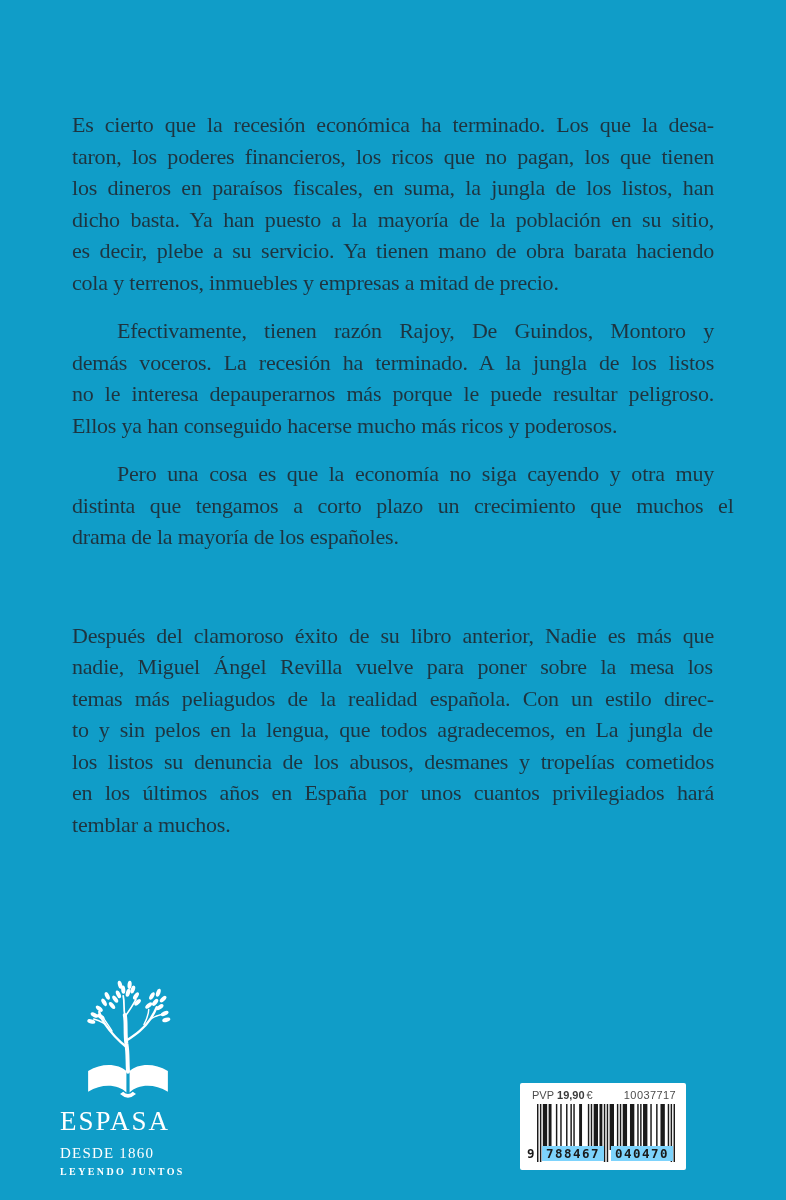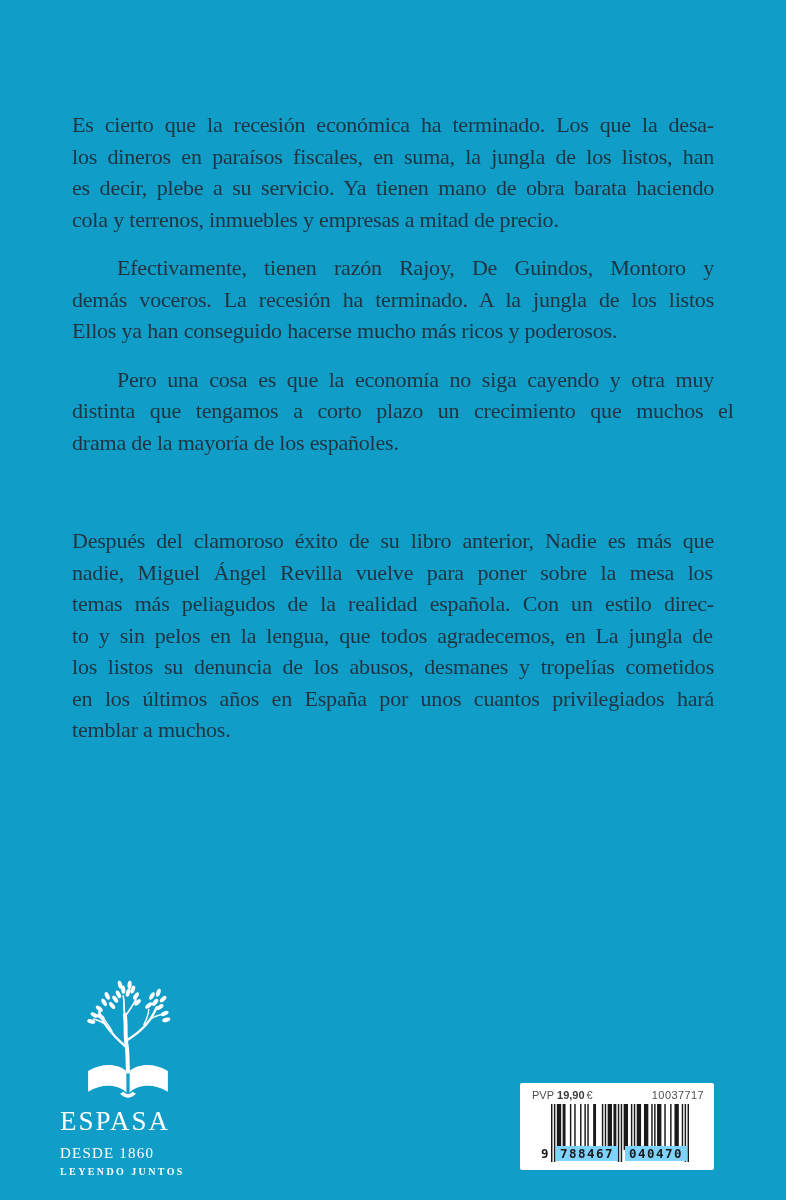--- a/index.html
+++ b/index.html
@@ -27,21 +27,21 @@
     position:absolute; left:60px; top:980px; width:136px;
     color:#FFFFFF;
   }
   .tree-svg { display:block; margin:0 auto; width:98px; height:126px; }
   .logo-name  { font-size:27px; letter-spacing:2px; line-height:28px; margin-top:1px; }
   .logo-since { font-size:15px; letter-spacing:1.2px; line-height:17px; margin-top:10px; }
   .logo-tag   { font-size:10px; font-weight:bold; letter-spacing:2.4px; line-height:12px; margin-top:4px; }
 
   
   .barcode-label {
-    position:absolute; left:520px; top:1083px; width:194px; height:87px;
+    position:absolute; left:520px; top:1083px; width:166px; height:87px;
     background:#FFFFFF; border-radius:2px;
     font-family:"Liberation Sans", sans-serif; color:#4C4C4C;
   }
   .bc-top {
     display:flex; justify-content:space-between; align-items:baseline;
     padding:6px 10px 0 12px; font-size:11px; line-height:12px;
   }
   .bc-price b { color:#3A3A3A; margin:0 2px 0 3px; }
   .bc-code { letter-spacing:0.4px; }
   .bc-bars-wrap { position:relative; margin:3px auto 0 auto; width:152px; height:60px; }
@@ -59,27 +59,30 @@
 </style>
 </head>
 <body style="background: rgb(16, 157, 200);">
 
 <div class="cover">
 
   <div class="text-block">
     <div id="excerpt">
         <div class="paragraph">
           <div class="line"><span class="content" style="word-spacing: 5.80682px;"><span>Es cierto que la recesión económica ha terminado. Los que la desa-</span></span></div>
+          <div class="line"><span class="content" style="word-spacing: 5.09517px;"><span>taron, los poderes financieros, los ricos que no pagan, los que tienen</span></span></div>
           <div class="line"><span class="content" style="word-spacing: 5.14193px;"><span>los dineros en paraísos fiscales, en suma, la jungla de los listos, han</span></span></div>
+          <div class="line"><span class="content" style="word-spacing: 5.21755px;"><span>dicho basta. Ya han puesto a la mayoría de la población en su sitio,</span></span></div>
           <div class="line"><span class="content" style="word-spacing: 4.3763px;"><span>es decir, plebe a su servicio. Ya tienen mano de obra barata haciendo</span></span></div>
           <div class="line last"><span class="content"><span>cola y terrenos, inmuebles y empresas a mitad de precio.</span></span></div>
         </div>
         <div class="paragraph indent">
           <div class="line"><span class="content" style="word-spacing: 12.029px;"><span>Efectivamente, tienen razón Rajoy, De Guindos, Montoro y</span></span></div>
           <div class="line"><span class="content" style="word-spacing: 6.85369px;"><span>demás voceros. La recesión ha terminado. A la jungla de los listos</span></span></div>
+          <div class="line"><span class="content" style="word-spacing: 5.91667px;"><span>no le interesa depauperarnos más porque le puede resultar peligroso.</span></span></div>
           <div class="line last"><span class="content"><span>Ellos ya han conseguido hacerse mucho más ricos y poderosos.</span></span></div>
         </div>
         <div class="paragraph indent">
           <div class="line"><span class="content" style="word-spacing: 5.42318px;"><span>Pero una cosa es que la economía no siga cayendo y otra muy</span></span></div>
           <div class="line"><span class="content" style="word-spacing: 9.39844px;"><span>distinta que tengamos a corto plazo un crecimiento que muchos el</span></span></div>
           <div class="line last"><span class="content"><span>drama de la mayoría de los españoles.</span></span></div>
         </div>
       </div>
     <div id="blurb" class="blurb">
         <div class="paragraph">

